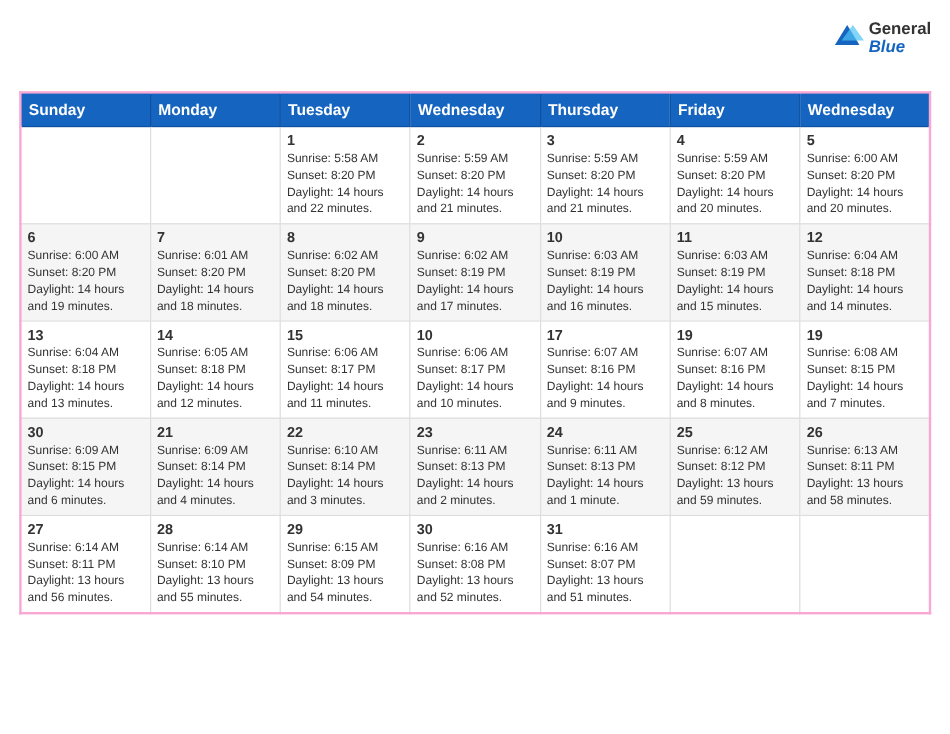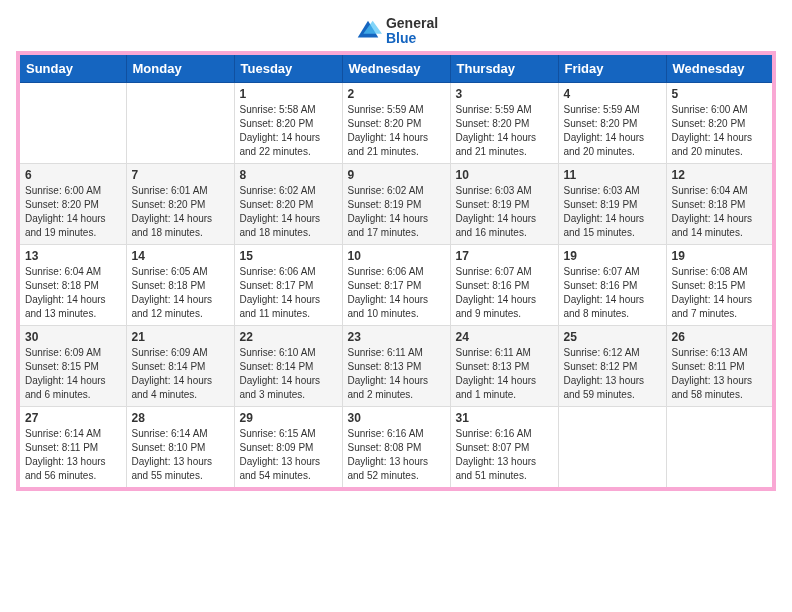--- a/index.html
+++ b/index.html
@@ -5,64 +5,65 @@
     * { margin: 0; padding: 0; box-sizing: border-box; }
     body {
       font-family: Arial, sans-serif;
       background: #fff;
       width: 792px;
       min-height: 612px;
       padding: 16px;
     }
     .header {
       display: flex;
-      justify-content: center;
+      justify-content: flex-end;
       align-items: flex-start;
-      margin-bottom: 4px;
+      margin-bottom: 29px;
     }
     .logo {
       display: flex;
       align-items: center;
       gap: 4px;
     }
     .logo-text {
       display: flex;
       flex-direction: column;
       line-height: 1.1;
     }
     .logo-general {
       font-size: 14px;
       font-weight: bold;
       color: #333;
     }
     .logo-blue {
       font-size: 14px;
       font-weight: bold;
       color: #1565c0;
+      font-style: italic;
     }
     .logo-icon {
       width: 28px;
       height: 28px;
     }
     .title-block {
       text-align: right;
     }
     .main-title {
       font-size: 36px;
       font-weight: bold;
       color: #333;
     }
     .sub-title {
       font-size: 14px;
       color: #555;
     }
     .calendar {
       width: 100%;
       border-collapse: collapse;
-      border: 4px solid #f9a8d4;
+      border: 2px solid #f9a8d4;
       padding-left: 21px;
     }
     .calendar th {
       background: #1565c0;
       color: #fff;
       font-size: 13px;
       font-weight: bold;
       padding: 6px 6px;
       text-align: left;
       border: 1px solid #1050a0;

